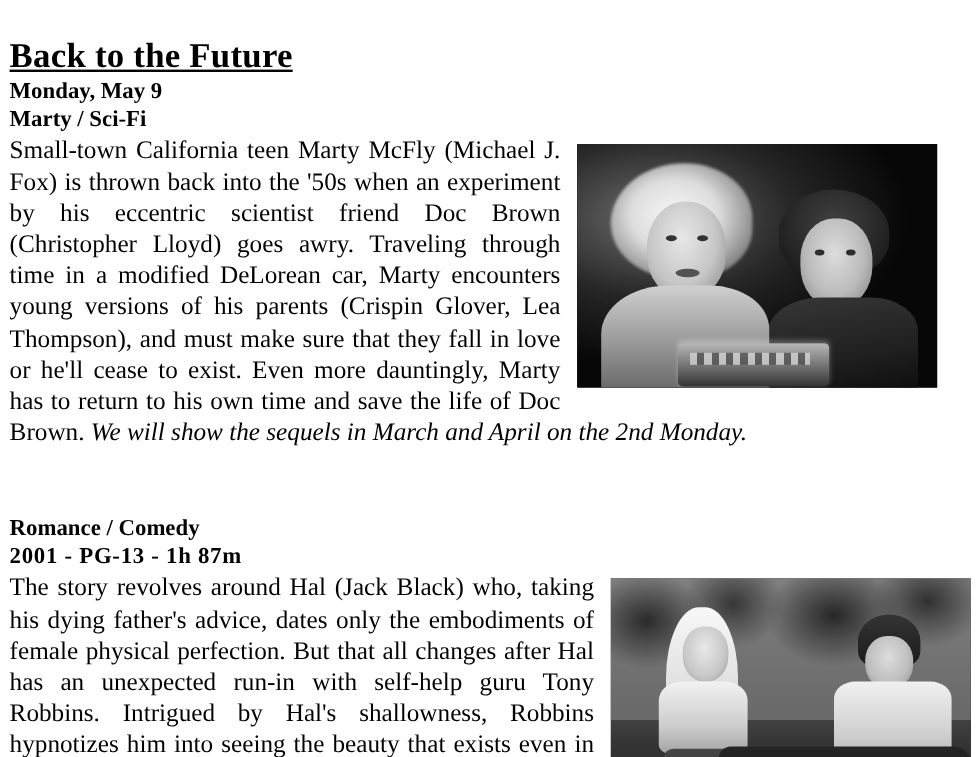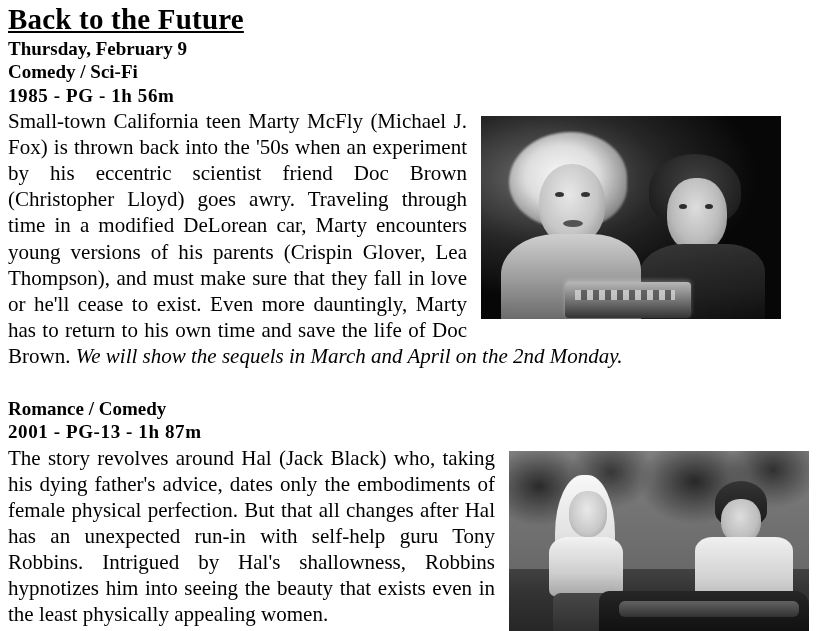--- a/index.html
+++ b/index.html
@@ -17,20 +17,21 @@
   .page {
     position: relative;
     width: 817px;
     height: 631px;
     padding: 0;
     box-sizing: border-box;
   }
   .entry {
     position: relative;
     padding: 0 0 0 8px;
+    margin-top: 28px;
   }
   .entry-1 { padding-top: 4px; }
   .entry-2 { padding-top: 28px; }
 
   .movie-title {
     font-size: 29px;
     font-weight: bold;
     text-decoration: underline;
     line-height: 1.08;
     margin: 0 0 2px 0;
@@ -220,23 +221,22 @@
   .clearfix::after { content: ""; display: block; clear: both; }
 </style>
 </head>
 <body>
 
 <div class="page">
 
   <div class="entry entry-1 clearfix">
 
     <h1 class="movie-title">Back to the Future</h1>
-    <div class="movie-date">Thursday, February 9</div>
-    <div class="movie-genre">Comedy / Sci-Fi</div>
-    <div class="movie-meta">1985  -  PG  -  1h 56m</div>
+    <div class="movie-date">Monday, May 9</div>
+    <div class="movie-genre">Marty / Sci-Fi</div>
 
     <div class="poster poster-1 bw">
       <div class="ph-bg p1-bg"></div>
       <div class="p1-hair"></div>
       <div class="p1-face1"></div>
       <div class="p1-eye1a"></div>
       <div class="p1-eye1b"></div>
       <div class="p1-mouth1"></div>
       <div class="p1-hair2"></div>
       <div class="p1-face2"></div>

